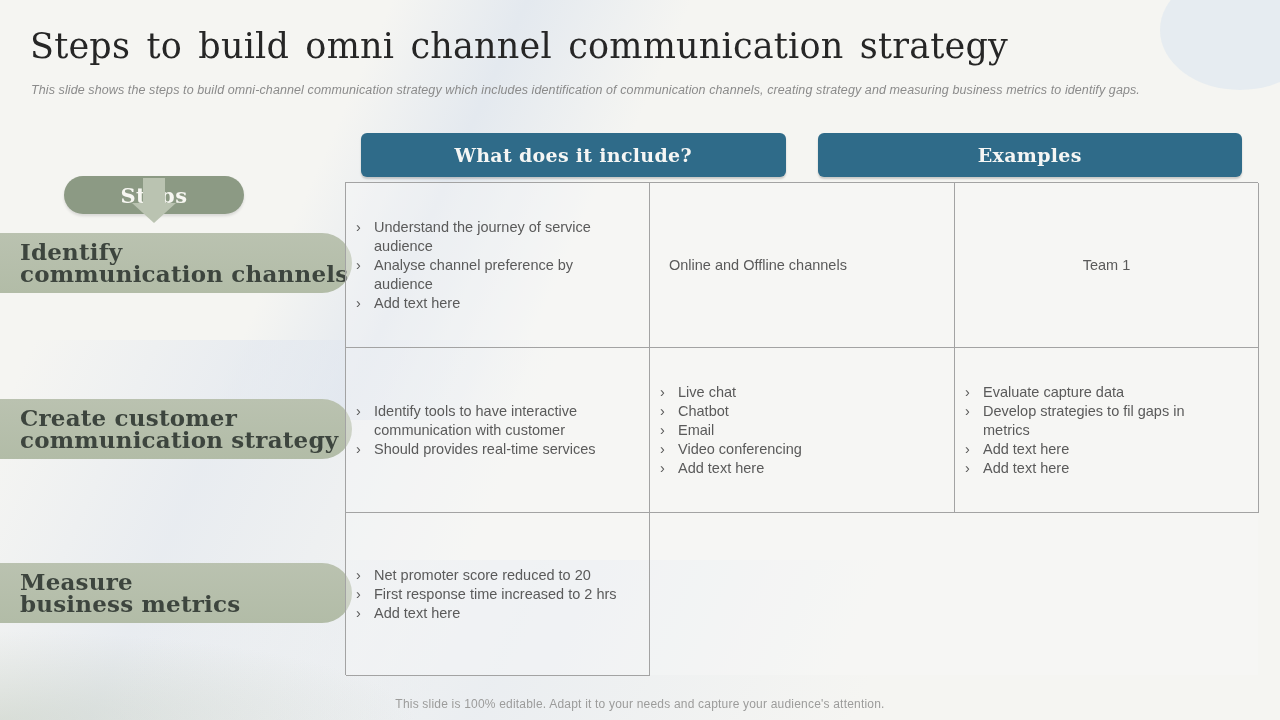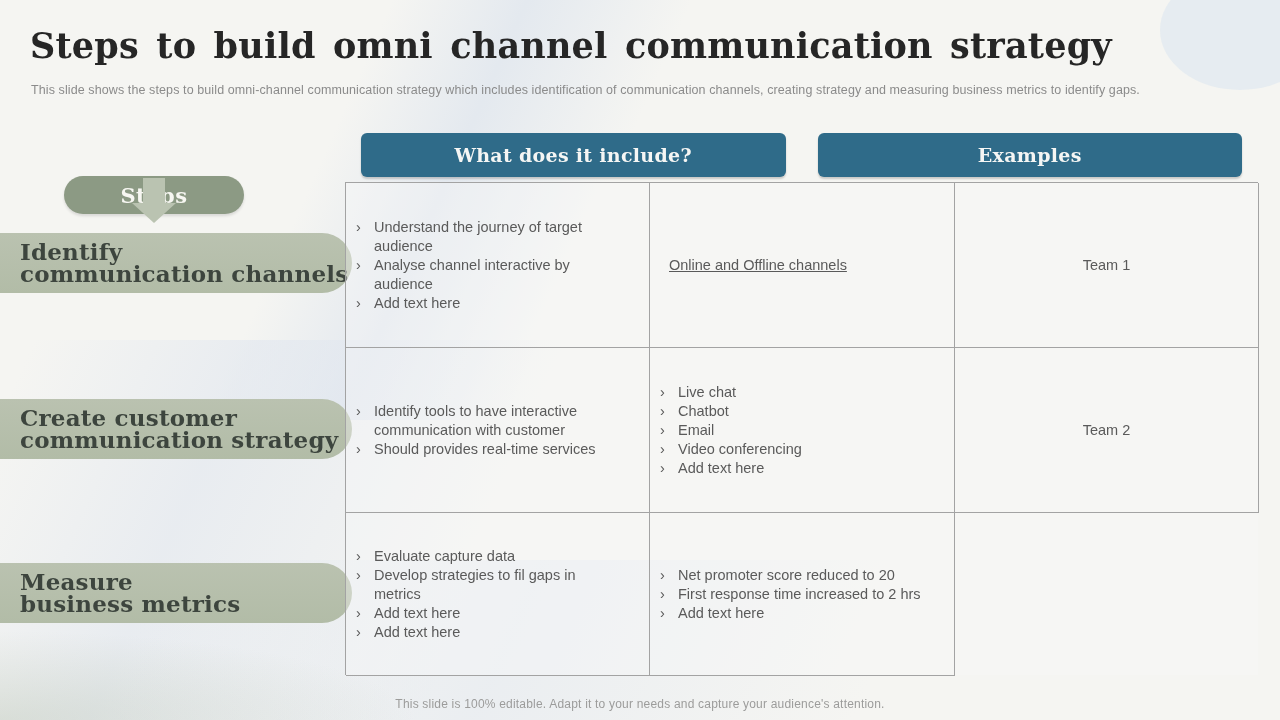--- a/index.html
+++ b/index.html
@@ -25,26 +25,26 @@
   .corner-tint { position:absolute; left:0; bottom:0; width:420px; height:90px;
     background:radial-gradient(ellipse at 0% 100%, rgba(178,189,168,0.35) 0%, rgba(178,189,168,0) 70%);
     pointer-events:none; }
   .blob-top-right { position:absolute; right:-40px; top:-30px; width:160px; height:120px;
     border-radius:50%; background:rgba(226,234,240,0.8); pointer-events:none; }
 
   
   .title {
     position:absolute; left:30px; top:26px; width:1150px;
     font-family:"DejaVu Serif","Liberation Serif",serif;
-    font-weight:bold; font-size:35px; line-height:40px;
+    font-weight:normal; font-size:35px; line-height:40px;
     color:#262626; letter-spacing:0.2px; word-spacing:5px;
   }
   .subtitle {
     position:absolute; left:31px; top:83px; width:1180px;
-    font-size:12.5px; color:#8b8b8b; letter-spacing:0.1px;
+    font-size:12.5px; color:#8b8b8b; letter-spacing:0.1px;font-style:italic;
   }
 
   
   .steps-pill {
     position:absolute; left:64px; top:133px; width:180px; height:38px;
     background:#8c9a84; border-radius:21px;
     display:flex; align-items:center; justify-content:center;
     font-family:"DejaVu Serif","Liberation Serif",serif; font-weight:bold;
     font-size:21px; color:#f7f7f2; letter-spacing:0.5px;
     box-shadow:0 2px 3px rgba(0,0,0,0.12);
@@ -94,21 +94,21 @@
   .cell {
     border-right:1px solid #a3a3a3; border-bottom:1px solid #a3a3a3;
     display:flex; flex-direction:column; justify-content:center;
     padding:10px 14px 10px 10px;
     font-size:14.5px; line-height:19px; color:#5a5a5a;
   }
   .cell.center { align-items:center; padding:10px; }
   .bullet { display:flex; align-items:flex-start; }
   .bullet .marker { width:18px; flex:0 0 18px; text-align:left; color:#5a5a5a; }
   .bullet .btext  { flex:1; padding-right:16px; }
-  .plain-line { padding-left:9px;text-decoration:underline; }
+  .plain-line { padding-left:9px; }
 
   
   .footer {
     position:absolute; left:0; top:697px; width:1280px;
     text-align:center; font-size:12px; color:#9c9c9b; letter-spacing:0.2px;
   }
 </style>
 </head>
 <body>
 
@@ -143,25 +143,25 @@
 <div class="col-headers">
   <div class="col-header">What does it include?</div>
   <div class="col-header">Examples</div>
 </div>
 
 <div class="grid">
 
   <div class="cell">
     <div class="bullet">
       <span class="marker">›</span>
-      <span class="btext">Understand the journey of target audience</span>
-    </div>
-    <div class="bullet">
-      <span class="marker">›</span>
-      <span class="btext">Analyse channel interactive by audience</span>
+      <span class="btext">Understand the journey of service audience</span>
+    </div>
+    <div class="bullet">
+      <span class="marker">›</span>
+      <span class="btext">Analyse channel preference by audience</span>
     </div>
     <div class="bullet">
       <span class="marker">›</span>
       <span class="btext">Add text here</span>
     </div>
   </div>
   <div class="cell">
     <div class="plain-line">Online and Offline channels</div>
   </div>
   <div class="cell center">
@@ -193,23 +193,20 @@
     </div>
     <div class="bullet">
       <span class="marker">›</span>
       <span class="btext">Video conferencing</span>
     </div>
     <div class="bullet">
       <span class="marker">›</span>
       <span class="btext">Add text here</span>
     </div>
   </div>
-  <div class="cell center">
-    <div>Team 2</div>
-  </div>
 
   <div class="cell">
     <div class="bullet">
       <span class="marker">›</span>
       <span class="btext">Evaluate capture data</span>
     </div>
     <div class="bullet">
       <span class="marker">›</span>
       <span class="btext">Develop strategies to fil gaps in metrics</span>
     </div>

